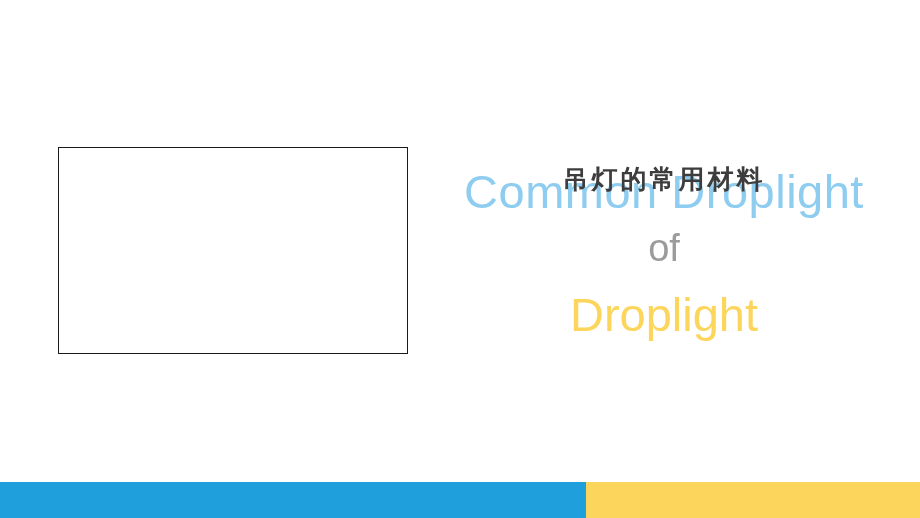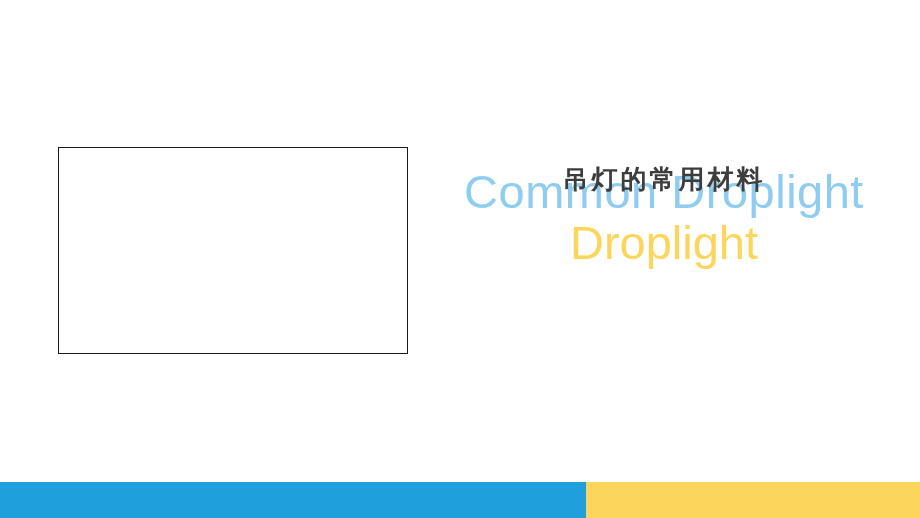--- a/index.html
+++ b/index.html
@@ -44,21 +44,21 @@
   }
   .title-line2 {
     font-size: 38px;
     color: #9b9b9b;
     margin-top: 14px;
     font-weight: normal;
   }
   .title-line3 {
     font-size: 47px;
     color: #fcd65c;
-    margin-top: 4px;
+    margin-top: 24px;
     font-weight: normal;
   }
   #cn-title {
     position: absolute;
     left: 408px;
     top: 162px;
     width: 512px;
     text-align: center;
     font-size: 26px;
     color: #3d3d3d;
@@ -87,20 +87,21 @@
 </style>
 </head>
 <body>
 
 <div id="slide">
 
   <div id="image-placeholder"></div>
 
   <div id="title-block">
     <div class="title-line1">Common Droplight</div>
+    <div class="title-line2">of</div>
     <div class="title-line3">Droplight</div>
   </div>
 
   <div id="cn-title">吊灯的常用材料</div>
 
   <div id="bottom-bar">
     <div id="bottom-bar-blue"></div>
     <div id="bottom-bar-yellow"></div>
   </div>
 

